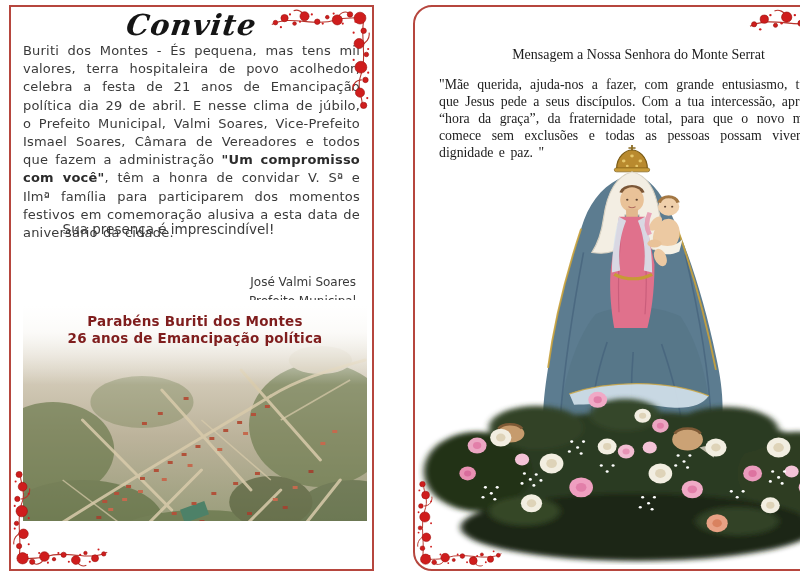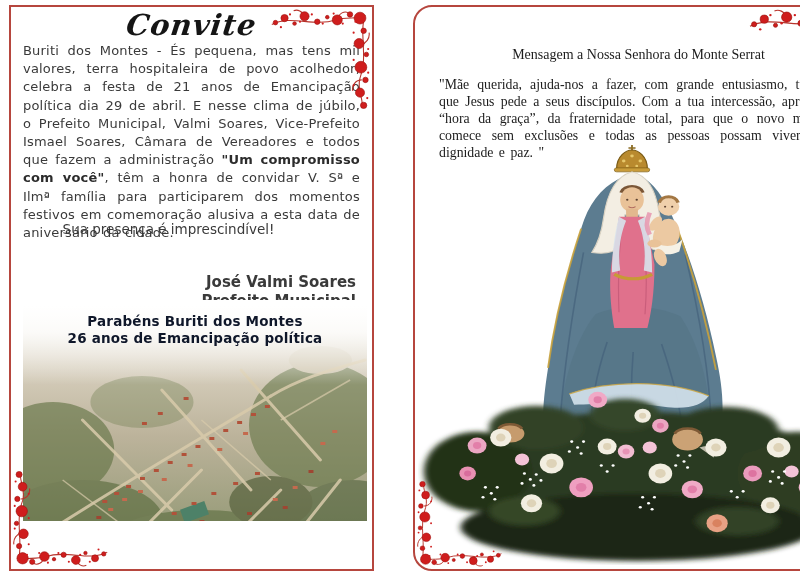--- a/index.html
+++ b/index.html
@@ -13,28 +13,28 @@
   
   .convite-title{position:absolute;top:1px;left:0;right:0;text-align:center;
     font-family:"DejaVu Serif",serif;font-style:italic;font-weight:bold;font-size:29px;
     color:#151515;letter-spacing:1px;transform:skewX(-7deg);}
   .left-body{position:absolute;top:35px;left:12px;right:12px;text-align:justify;
     font-size:13px;line-height:18.2px;color:#3a3a3a;letter-spacing:.2px;word-spacing:1px;}
   .left-body b{color:#2c2c2c;}
   .presence{position:absolute;top:214px;left:0;right:46px;text-align:center;
     font-size:13.5px;color:#3a3a3a;}
   .signature{position:absolute;top:266px;right:16px;text-align:right;
-    font-size:15px;line-height:19px;color:#3a3a3a;font-weight:bold;}
+    font-size:12px;line-height:19px;color:#3a3a3a;}
 
   .photo{position:absolute;left:12px;right:5px;top:293px;height:247px;overflow:hidden;background:#d8d0bf;}
   .photo > svg{position:absolute;left:0;top:0;width:100%;height:100%;}
   .photo-fade{position:absolute;left:0;right:0;top:0;height:85px;z-index:2;
     background:linear-gradient(180deg,#ffffff 6%,rgba(255,255,255,.85) 38%,rgba(255,255,255,0) 100%);}
   .photo-caption{position:absolute;top:13px;left:0;right:0;text-align:center;z-index:3;
-    font-weight:bold;font-size:13.5px;line-height:17px;color:#0f172a;letter-spacing:.2px;}
+    font-weight:bold;font-size:13.5px;line-height:17px;color:#7f1d1d;letter-spacing:.2px;}
   .photo-bottom-gap{position:absolute;left:0;right:0;bottom:0;height:26px;background:#fff;z-index:2;}
 
   
   .right-title{position:absolute;top:40px;left:0;right:0;text-align:center;
     font-family:"Liberation Serif",serif;font-size:14px;color:#1c1c1c;}
   .right-body{position:absolute;top:69px;left:24px;right:27px;text-align:justify;
     font-family:"Liberation Serif",serif;font-size:13.8px;line-height:17px;color:#1c1c1c;word-spacing:2px;}
   .artwork{position:absolute;left:3px;right:3px;top:136px;bottom:4px;}
   .artwork svg{width:100%;height:100%;display:block;}
 

